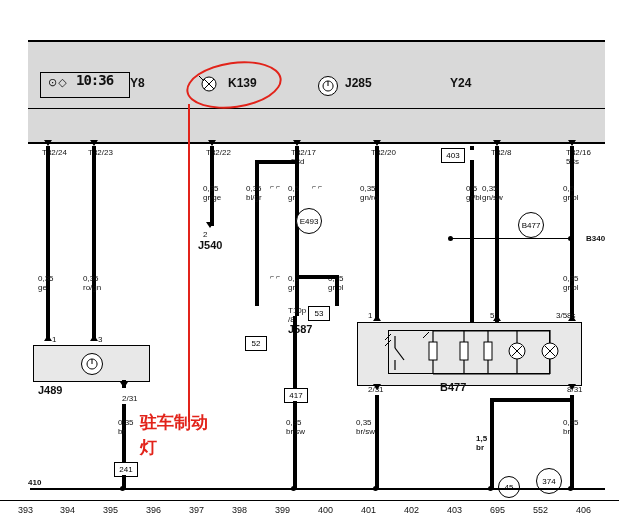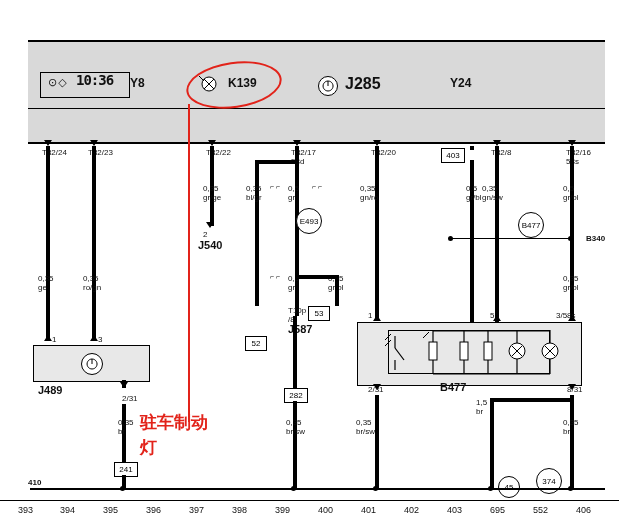--- a/index.html
+++ b/index.html
@@ -42,21 +42,21 @@
 
   <div class="band"></div>
   <div class="bandline" style="top:108px;"></div>
 
   <div class="lcd"></div>
   <div class="lbl" style="left:48px;top:78px;font-size:11px;letter-spacing:1px;">⊙◇</div>
   <div class="lbl b" style="left:76px;top:76px;font-size:14px;font-family:'DejaVu Sans Mono',monospace;letter-spacing:-1px;">10:36</div>
 
   <div class="lbl b" style="left:130px;top:79px;font-size:12px;">Y8</div>
   <div class="lbl b" style="left:228px;top:79px;font-size:12px;">K139</div>
-  <div class="lbl b" style="left:345px;top:79px;font-size:16px;">J285</div>
+  <div class="lbl b" style="left:345px;top:79px;font-size:12px;">J285</div>
   <div class="lbl b" style="left:450px;top:79px;font-size:12px;">Y24</div>
 
   <svg style="left:198px;top:74px;width:22px;height:20px;">
     <circle cx="11" cy="10" r="7" fill="#fff" stroke="#000" stroke-width="1"></circle>
     <line x1="6" y1="5" x2="16" y2="15" stroke="#000"></line>
     <line x1="16" y1="5" x2="6" y2="15" stroke="#000"></line>
     <line x1="1" y1="2" x2="6" y2="7" stroke="#000"></line>
   </svg>
   <div class="circ" style="left:318px;top:76px;width:18px;height:18px;">
     <svg width="14" height="14">
@@ -212,40 +212,40 @@
   <div class="lbl" style="left:368px;top:311px;">1</div>
   <div class="arrow up" style="left:493px;top:315px;"></div>
   <div class="lbl" style="left:490px;top:311px;">5</div>
   <div class="arrow up" style="left:568px;top:315px;"></div>
   <div class="lbl" style="left:556px;top:311px;">3/58s</div>
   <div class="lbl" style="left:368px;top:385px;">2/31</div>
   <div class="arrow dn" style="left:373px;top:384px;"></div>
   <div class="lbl" style="left:567px;top:385px;">8/31</div>
   <div class="arrow dn" style="left:568px;top:384px;"></div>
 
-  <div class="sq" style="left:284px;top:388px;width:22px;height:13px;">282</div>
+  <div class="sq" style="left:284px;top:388px;width:22px;height:13px;">417</div>
   <div class="wire vw" style="left:293px;top:401px;height:87px;"></div>
   <div class="wire vw" style="left:293px;top:316px;height:72px;"></div>
 
   <div class="wire vw" style="left:375px;top:395px;height:93px;"></div>
   <div class="wire vw" style="left:570px;top:395px;height:93px;"></div>
 
   <div class="wire vw" style="left:490px;top:398px;height:70px;"></div>
   <div class="wire hw" style="left:490px;top:398px;width:82px;"></div>
   <div class="wire vw" style="left:490px;top:464px;height:24px;"></div>
   <div class="circ" style="left:498px;top:476px;width:20px;height:20px;">45</div>
   <div class="circ" style="left:536px;top:468px;width:24px;height:24px;text-align:center;">374</div>
 
   <div class="lbl" style="left:118px;top:418px;">0,35
 br</div>
   <div class="lbl" style="left:286px;top:418px;">0,35
 br/sw</div>
   <div class="lbl" style="left:356px;top:418px;">0,35
 br/sw</div>
-  <div class="lbl" style="left:476px;top:398px;">1,5
+  <div class="lbl" style="left:476px;top:434px;font-weight:bold;">1,5
 br</div>
   <div class="lbl" style="left:563px;top:418px;">0,35
 br</div>
 
   <div class="thin" style="left:30px;top:488px;width:575px;height:2px;"></div>
   <div class="lbl b" style="left:28px;top:478px;">410</div>
   <div class="dot" style="left:120px;top:486px;"></div>
   <div class="dot" style="left:291px;top:486px;"></div>
   <div class="dot" style="left:373px;top:486px;"></div>
   <div class="dot" style="left:488px;top:486px;"></div>

